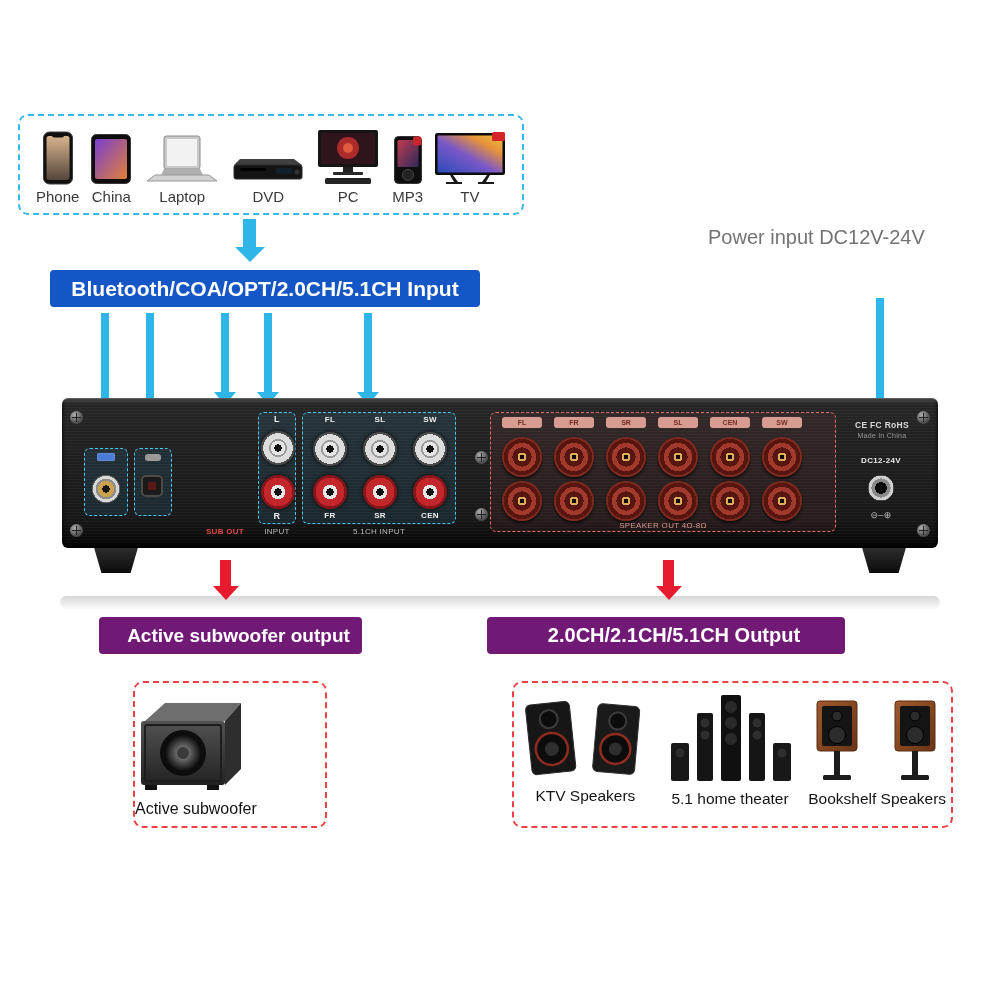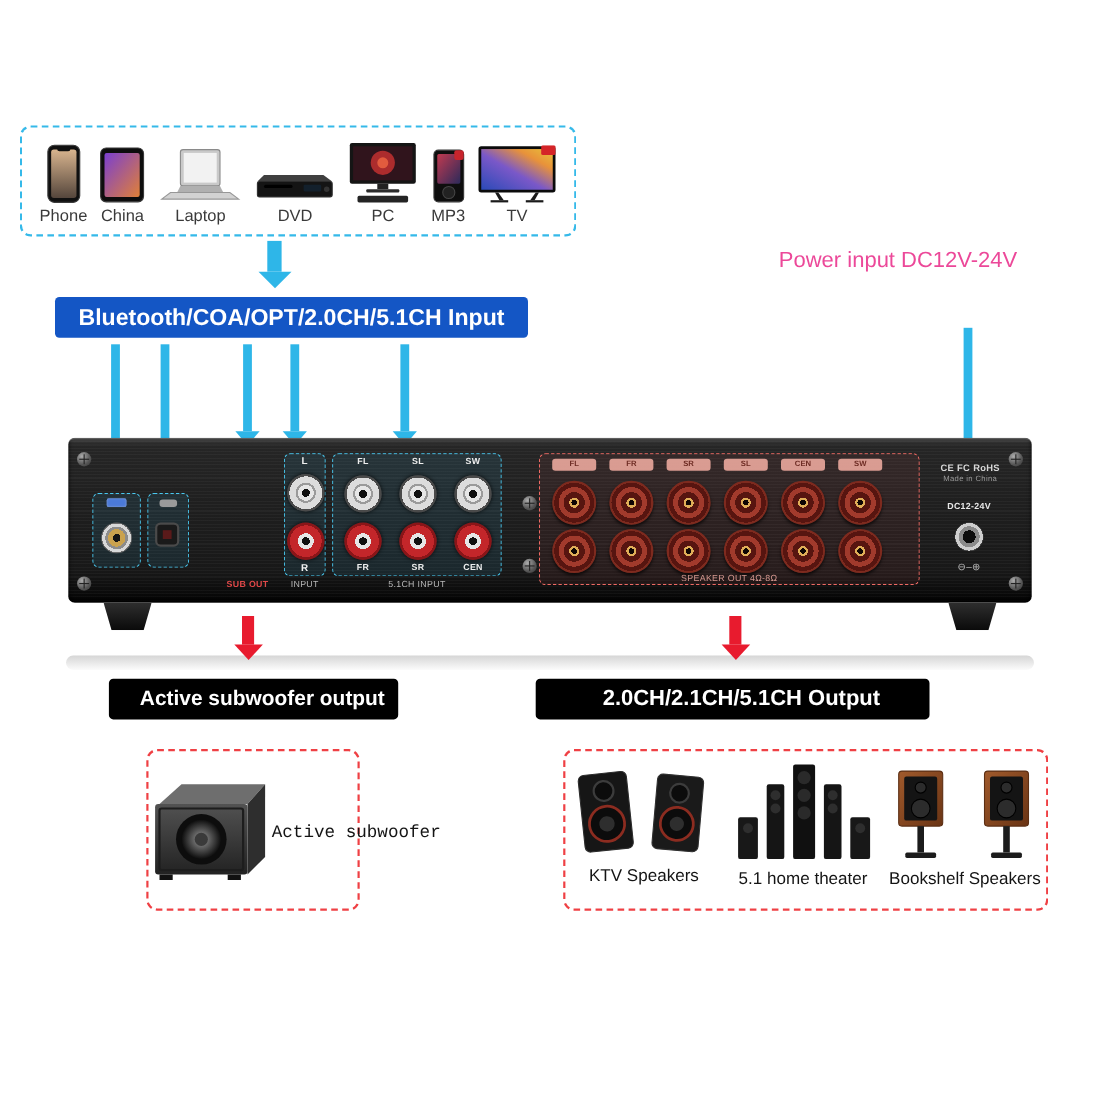--- a/index.html
+++ b/index.html
@@ -24,24 +24,24 @@
   .arrow.thick::after { border-left-width:15px; border-right-width:15px; border-top-width:15px; }
   .arrow.red { background:#e81b2e; }
   .arrow.red::after { border-top-color:#e81b2e; }
   .arrow.mid { width:11px; }
   .arrow.mid::after { border-left-width:13px; border-right-width:13px; border-top-width:14px; }
 
   
   .banner { position:absolute; display:flex; align-items:center; justify-content:center;
     color:#fff; font-weight:bold; border-radius:4px; white-space:nowrap; }
   .banner.blue { background:#1456c5; font-size:21px; }
-  .banner.red-bg { background:#000000; font-size:20px;padding-left:16px; }
+  .banner.red-bg { background:#701a75; font-size:20px;padding-left:16px; }
 
   .power-note { position:absolute; }
-  .power-title { font-size:20px; color:#ec4899; }
+  .power-title { font-size:20px; color:#737373; }
   .power-sub { font-size:16px; color:#2eb6e8; margin-top:3px; }
 
   
   .amp { position:absolute; border-radius:6px;
     background:
       repeating-linear-gradient(180deg, rgba(255,255,255,.035) 0 1px, rgba(0,0,0,0) 1px 3px),
       linear-gradient(180deg, #4a4a4a 0, #262626 6px, #1f1f1f 40%, #181818 80%, #050505 100%);
     box-shadow: inset 0 1px 0 #5e5e5e, inset 0 -3px 4px #000; }
 
   .screw { position:absolute; width:13px; height:13px; border-radius:50%;
@@ -77,22 +77,22 @@
   .opt-port::after { content:""; position:absolute; left:50%; top:50%; transform:translate(-50%,-50%);
     width:8px; height:8px; background:#5a1a1a; }
   .hatch { position:absolute; border-radius:6px; border:1.5px dashed #ff9a7a;
     background: repeating-linear-gradient(45deg, rgba(205,35,35,.72) 0 4px, rgba(95,8,8,.58) 4px 8px); }
   .antenna { position:absolute; width:28px; height:28px; border-radius:50%;
     background: radial-gradient(circle, #151515 0 18%, #caa24e 18% 40%, #8c8c8c 40% 52%, #d8d8d8 52% 66%, #6a6a6a 66% 78%, #3a3a3a 78%); }
   .dc-jack { position:absolute; width:26px; height:26px; border-radius:50%;
     background: radial-gradient(circle, #0c0c0c 0 32%, #8a8a8a 32% 52%, #cecece 52% 68%, #4e4e4e 68%); }
 
   
-  .sub-box-inner { display:flex; align-items:center; justify-content:space-between;
-    height:100%; padding:12px 0 8px;font-family:Liberation Mono, monospace; }
+  .sub-box-inner { display:flex; flex-direction:column; justify-content:space-between;
+    height:100%; padding:12px 0 8px; }
   .spk-cols { display:flex; height:100%; padding:8px 2px 8px; }
   .spk-col { display:flex; flex-direction:column; align-items:center; justify-content:flex-start; }
   .caption { font-size:15.5px; color:#141414; white-space:nowrap; }
 </style>
 </head>
 <body>
 
 <div class="canvas">
 
   <div class="dash-cyan" style="left:18px; top:114px; width:506px; height:101px;">

